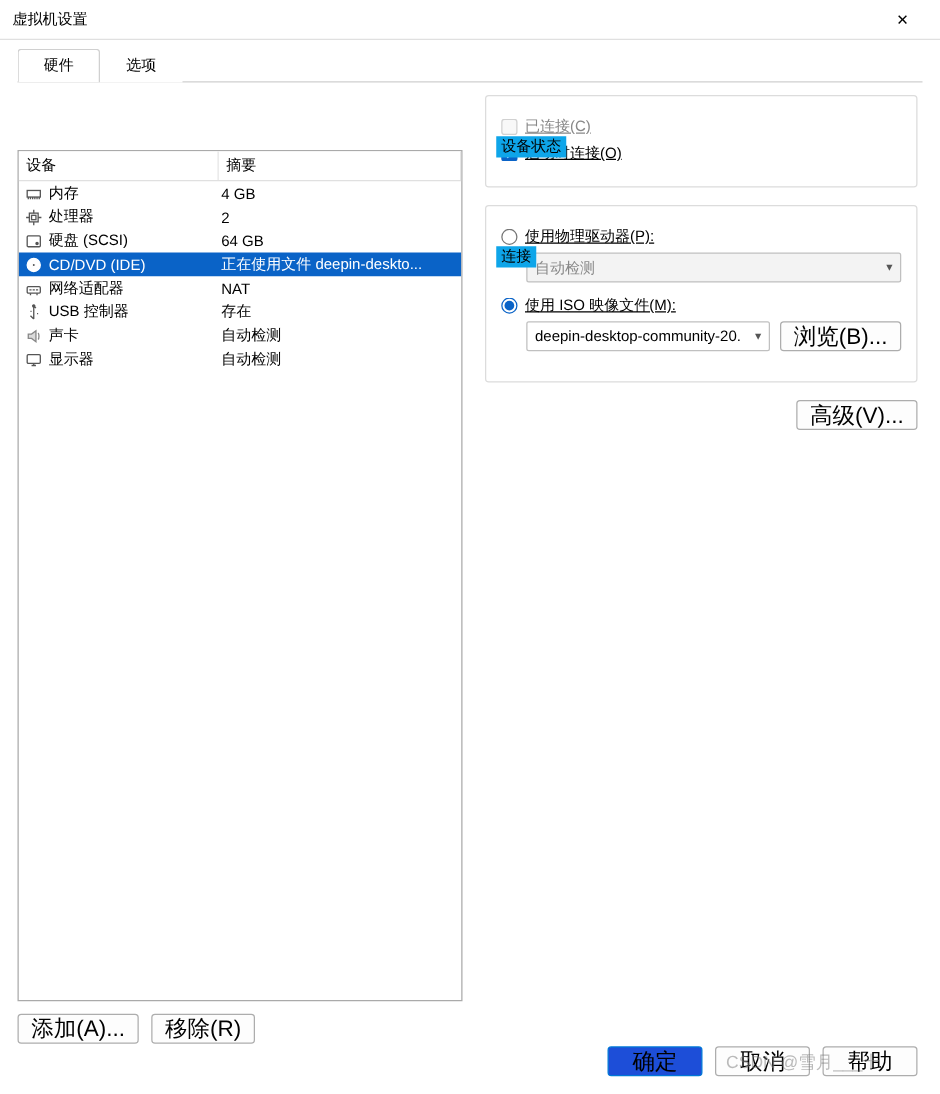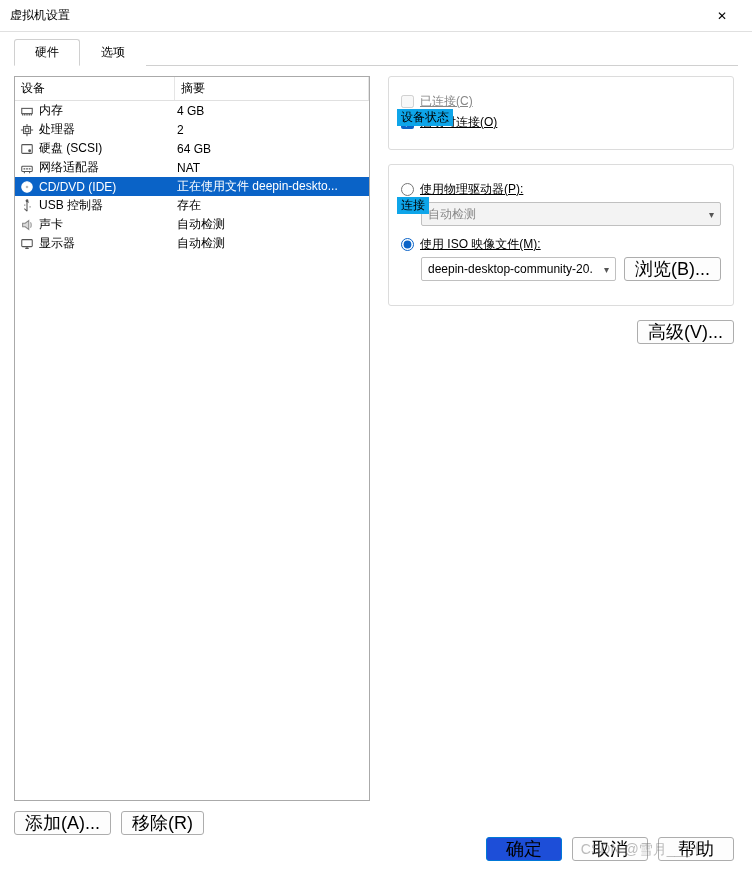--- a/index.html
+++ b/index.html
@@ -56,20 +56,21 @@
     .left-col {
       width: 356px;
       display: flex;
       flex-direction: column;
     }
     .hw-table {
       border: 1px solid #aaa;
       flex: 1;
       overflow: hidden;
       background: #fff;
+      margin-top: 44px;
     }
     .hw-header {
       display: flex;
       background: #fff;
       border-bottom: 1px solid #e0e0e0;
     }
     .hw-header > div {
       padding: 3px 6px;
       font-size: 12px;
       border-right: 1px solid #e5e5e5;
@@ -249,43 +250,43 @@
               <span class="hw-icon">
                 <svg viewBox="0 0 16 16" fill="none" stroke="#555" stroke-width="1.2">
                   <rect x="2" y="3" width="12" height="10" rx="1"></rect>
                   <circle cx="11" cy="10" r="1" fill="#555"></circle>
                 </svg>
               </span>
               <span>硬盘 (SCSI)</span>
             </div>
             <div class="hw-cell-summary">64 GB</div>
           </div>
+          <div class="hw-row selected">
+            <div class="hw-cell-device">
+              <span class="hw-icon">
+                <svg viewBox="0 0 16 16" fill="none" stroke="#555" stroke-width="1.2">
+                  <circle cx="8" cy="8" r="6"></circle>
+                  <circle cx="8" cy="8" r="1.5" fill="#555"></circle>
+                </svg>
+              </span>
+              <span>CD/DVD (IDE)</span>
+            </div>
+            <div class="hw-cell-summary">正在使用文件 deepin-deskto...</div>
+          </div>
           <div class="hw-row">
             <div class="hw-cell-device">
               <span class="hw-icon">
                 <svg viewBox="0 0 16 16" fill="none" stroke="#555" stroke-width="1.2">
                   <rect x="2" y="6" width="12" height="6" rx="1"></rect>
                   <path d="M5 12v2M11 12v2M4 9h2M7 9h2M10 9h2"></path>
                 </svg>
               </span>
               <span>网络适配器</span>
             </div>
             <div class="hw-cell-summary">NAT</div>
-          </div>
-          <div class="hw-row selected">
-            <div class="hw-cell-device">
-              <span class="hw-icon">
-                <svg viewBox="0 0 16 16" fill="none" stroke="#555" stroke-width="1.2">
-                  <circle cx="8" cy="8" r="6"></circle>
-                  <circle cx="8" cy="8" r="1.5" fill="#555"></circle>
-                </svg>
-              </span>
-              <span>CD/DVD (IDE)</span>
-            </div>
-            <div class="hw-cell-summary">正在使用文件 deepin-deskto...</div>
           </div>
           <div class="hw-row">
             <div class="hw-cell-device">
               <span class="hw-icon">
                 <svg viewBox="0 0 16 16" fill="none" stroke="#555" stroke-width="1.2">
                   <path d="M8 2v12M8 14l-3-3M8 2l2 2M5 7h1M11 9h1"></path>
                   <circle cx="8" cy="2" r="1" fill="#555"></circle>
                 </svg>
               </span>
               <span>USB 控制器</span>

